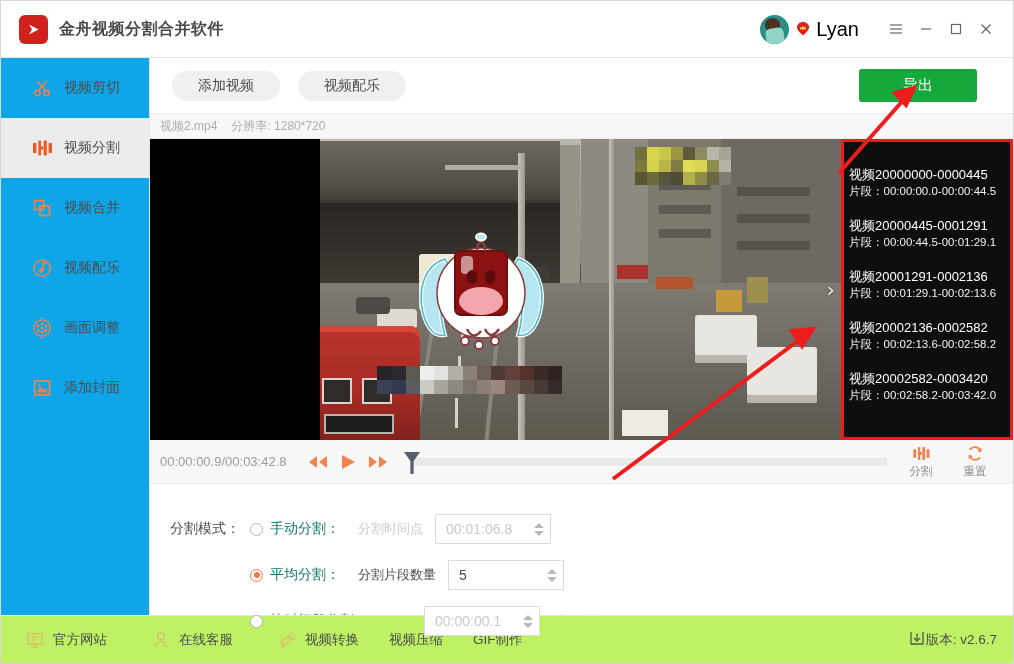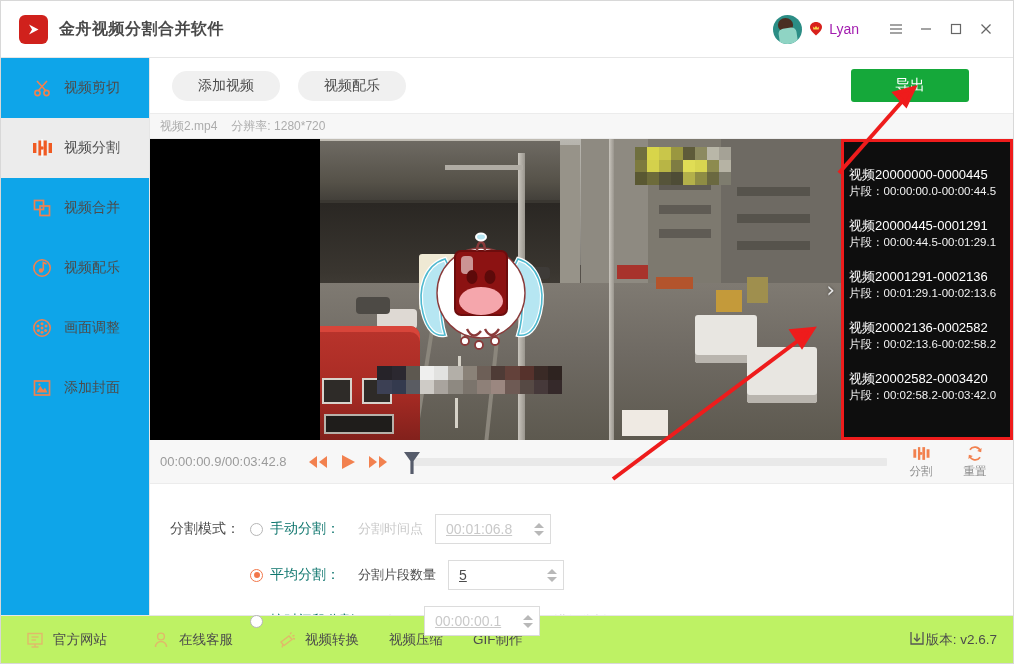--- a/index.html
+++ b/index.html
@@ -29,21 +29,21 @@
   .tb-right { margin-left: auto; display: flex; align-items: center; }
   .avatar {
     width: 29px; height: 29px; border-radius: 50%; overflow: hidden;
     background: #2b8d85; position: relative; margin-right: 6px; flex: none;
   }
   .avatar .hair { position: absolute; left: 5px; top: 3px; width: 15px; height: 13px;
     background: #4a2f22; border-radius: 50% 50% 40% 40%; }
   .avatar .body { position: absolute; left: 6px; top: 13px; width: 18px; height: 16px;
     background: #8fd4c4; border-radius: 5px 5px 0 0; transform: rotate(-8deg); }
   .vip-badge { width: 16px; height: 16px; margin-right: 5px; flex: none; }
-  .user-name { font-size: 14px; color: #a21caf; margin-right: 22px; }
+  .user-name { font-size: 20px; color: #000000; margin-right: 22px; }
   .win-btn {
     width: 30px; height: 30px; display: flex; align-items: center; justify-content: center;
     color: #666; cursor: default;
   }
   .win-btn svg { display: block; }
 
   
   .body-row { flex: 1; display: flex; min-height: 0; }
 
   
@@ -57,21 +57,21 @@
     font-size: 14px; color: #4c4c4c; cursor: default;
   }
   .side-item.active { background: #ececec; }
   .side-ico { width: 22px; height: 22px; margin-right: 11px; flex: none;
     display: flex; align-items: center; justify-content: center; }
 
   
   .main { flex: 1; display: flex; flex-direction: column; min-width: 0; background: #fff; }
   .toolbar {
     height: 55px; min-height: 55px; display: flex; align-items: center;
-    padding: 0 8px 0 22px; background: #fff;
+    padding: 0 0 0 22px; background: #fff;
   }
   .pill-btn {
     height: 30px; padding: 0 26px; border-radius: 15px; background: #f0f0f0;
     border: none; font-size: 14px; color: #4c4c4c; cursor: pointer;
     font-family: inherit; display:flex; align-items:center;
   }
   .pill-btn + .pill-btn { margin-left: 18px; }
   .export-btn {
     margin-left: auto; margin-right: 36px; height: 33px; width: 118px;
     background: #15a83a; color: #fff; border: none; border-radius: 3px;
@@ -172,21 +172,21 @@
   .radio.on { border-color: #f2774a; }
   .radio.on::after { content:''; position:absolute; left:2.5px; top:2.5px; width:6px; height:6px;
     border-radius:50%; background:#f2774a; }
   .opt-name { font-size: 14px; color: #0f766e; white-space: nowrap; }
   .sub-label { font-size: 13px; color: #c9c9c9; margin-left: 18px; white-space: nowrap; }
   .sub-label.dark { color: #4c4c4c; }
   .spin {
     width: 116px; height: 30px; border: 1px solid #dcdcdc; background: #fff;
     display: flex; align-items: center; margin-left: 12px; position: relative;
   }
-  .spin .val { flex:1; padding-left: 10px; font-size: 14px; color: #c9c9c9; text-decoration: underline; }
+  .spin .val { flex:1; padding-left: 10px; font-size: 14px; color: #c9c9c9; }
   .spin .val.dark { color: #4c4c4c; }
   .spin .arrows { width: 22px; display:flex; flex-direction:column; align-items:center;
     justify-content:center; gap:3px; border-left: none; cursor:pointer; }
   .tri-u { width:0;height:0;border-left:5px solid transparent;border-right:5px solid transparent;border-bottom:5px solid #b8b8b8;}
   .tri-d { width:0;height:0;border-left:5px solid transparent;border-right:5px solid transparent;border-top:5px solid #b8b8b8;}
   .tail-label { font-size: 13px; color: #cfcfcf; margin-left: 14px; }
 
   
   .statusbar {
     height: 48px; min-height: 48px; border-top: 1px solid #e6e6e6; background: #bef264;

